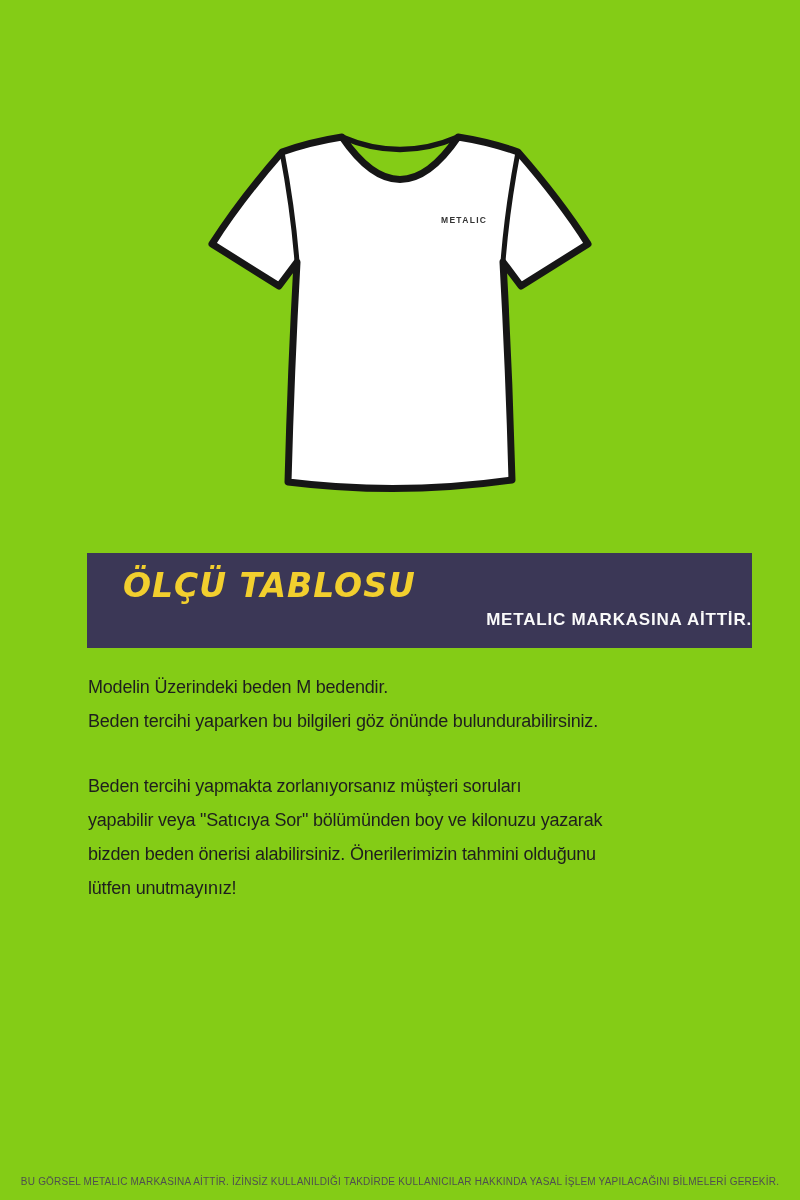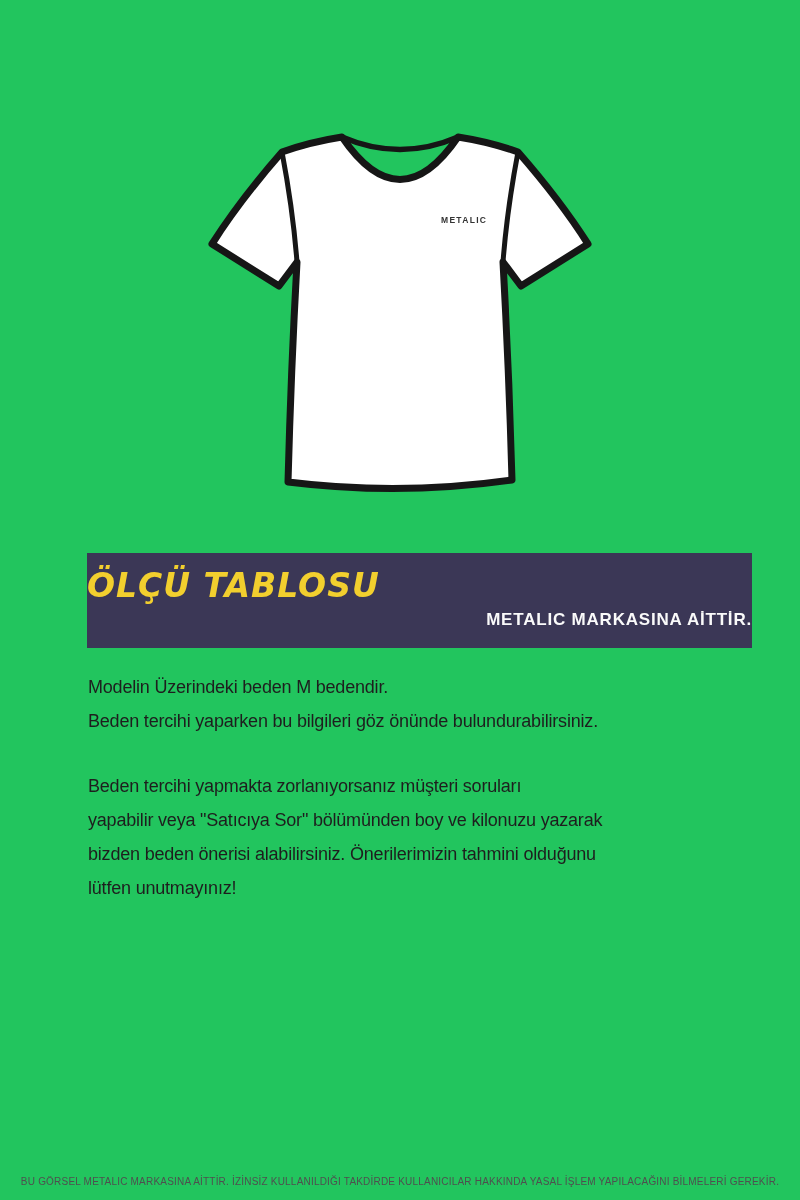--- a/index.html
+++ b/index.html
@@ -3,21 +3,21 @@
 <meta charset="utf-8">
 <style>
   * { margin: 0; padding: 0; box-sizing: border-box; }
   html, body { width: 800px; }
   body { font-family: "Liberation Sans", sans-serif; }
 
   .canvas {
     position: relative;
     width: 800px;
     height: 1200px;
-    background: #22c55e;
+    background: #84cc16;
     overflow: hidden;
   }
 
   
   .shirt-wrap {
     position: absolute;
     left: 170px;
     top: 120px;
     width: 460px;
     height: 390px;
@@ -33,20 +33,21 @@
   }
 
   
   .banner {
     position: absolute;
     left: 87px;
     top: 553px;
     width: 665px;
     height: 95px;
     background: #3b3756;
+    padding-left: 36px;
     padding-top: 15px;
   }
   .banner-title {
     font-family: "DejaVu Sans", sans-serif;
     font-weight: bold;
     font-style: italic;
     font-size: 33px;
     letter-spacing: 1px;
     color: #f2cf2e;
     line-height: 1.1;

